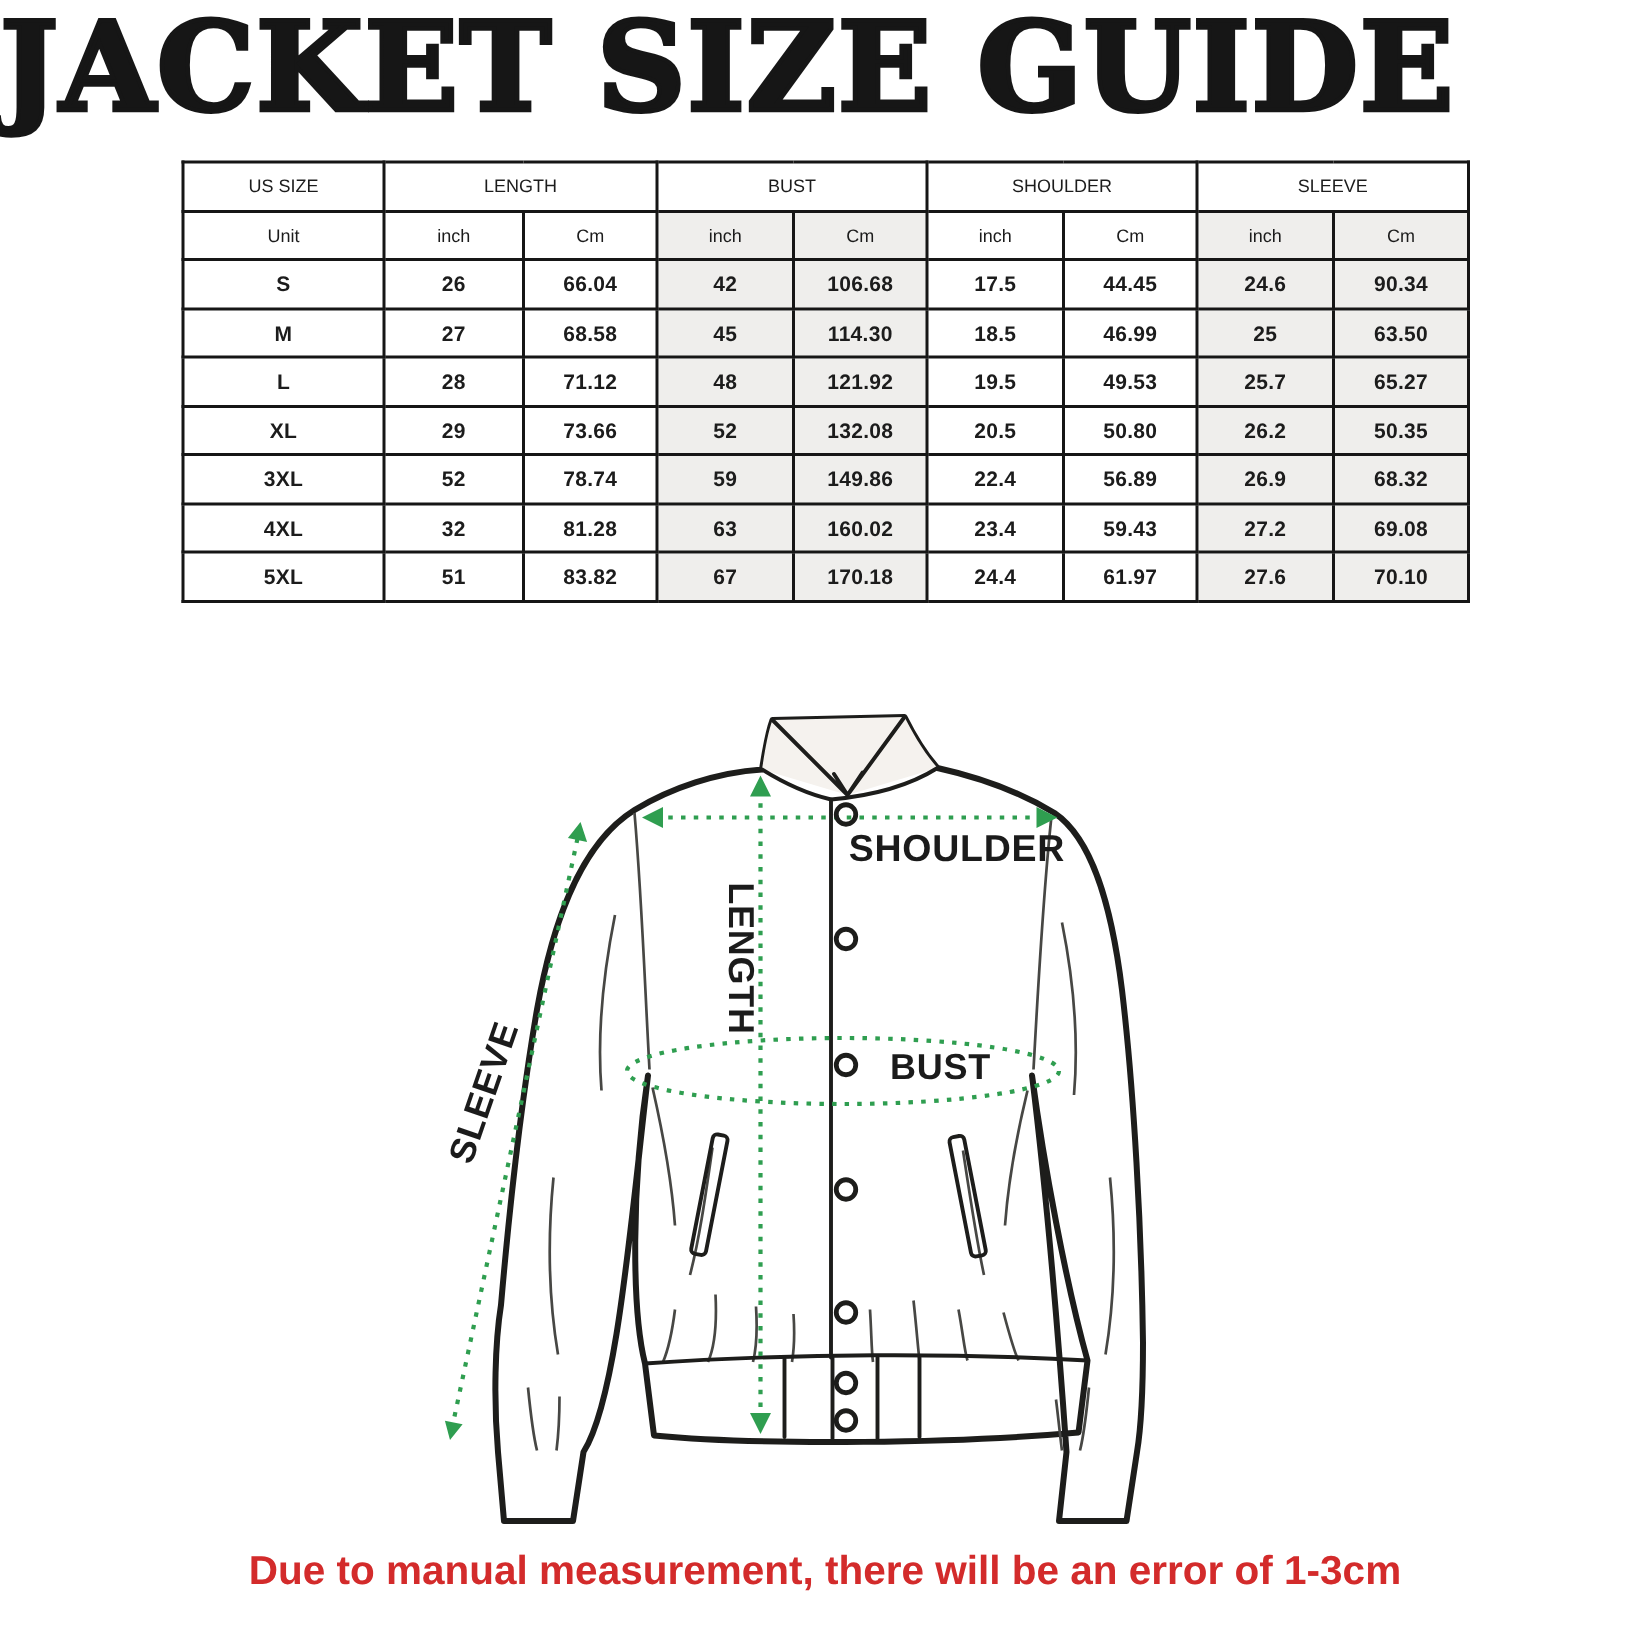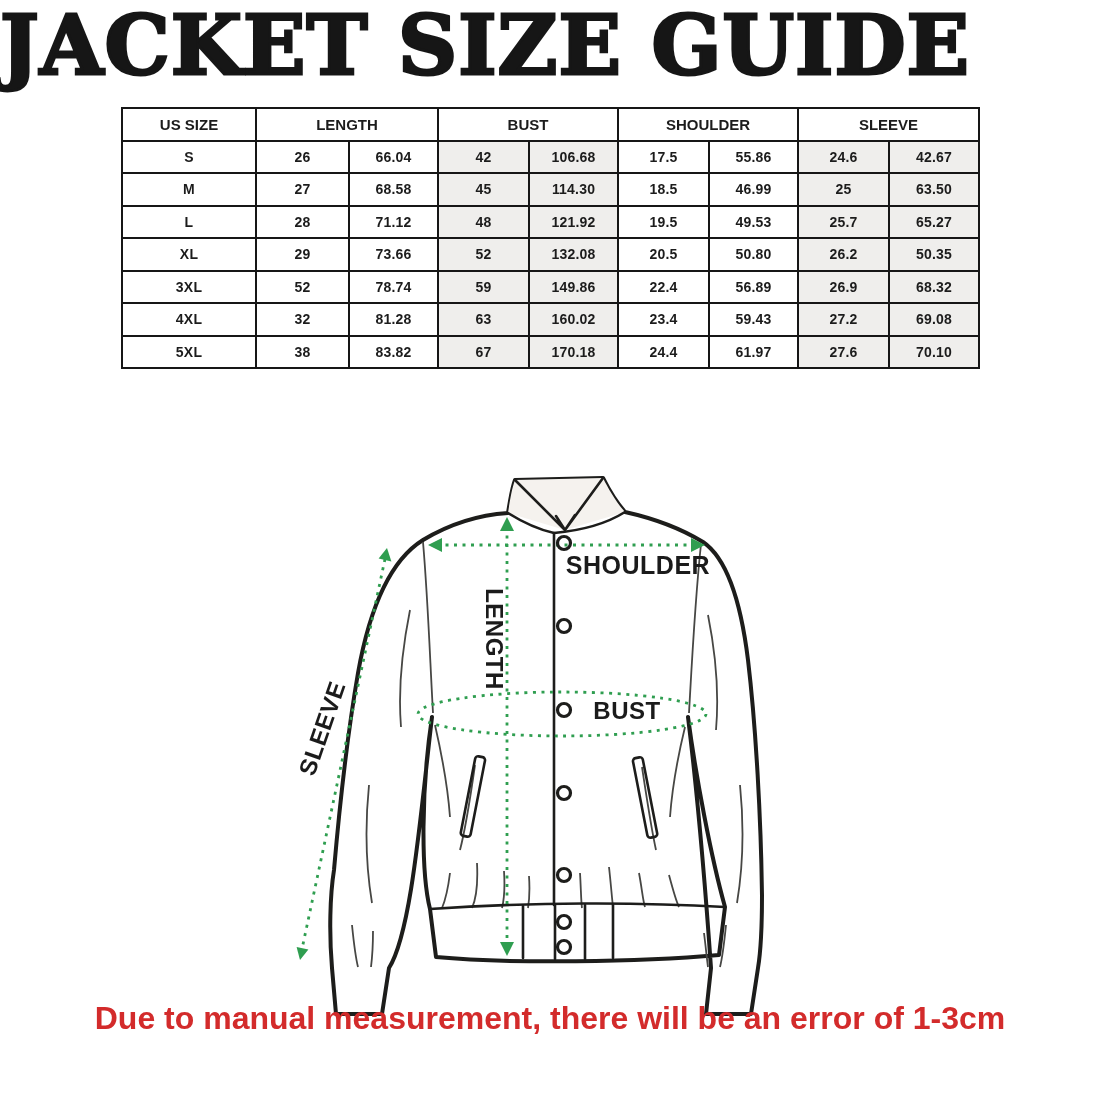--- a/index.html
+++ b/index.html
@@ -39,21 +39,21 @@
   }
   .size-table th,.size-table td{
     border:2px solid #161616;
     height:30.5px;
     padding:0;
     text-align:center;
     vertical-align:middle;
     background:#ffffff;
     overflow:hidden;
   }
-  .size-table th{font-size:15px;font-weight:700;}
+  .size-table th{font-size:12px;font-weight:400;}
   .size-table td{font-size:14px;font-weight:600;letter-spacing:.2px;}
   .size-table .shade{background:var(--shade);}
   .diagram{
     position:absolute;
     left:270px;top:455px;
     width:570px;height:570px;
   }
   .jacket-line{stroke:#1d1d1b;fill:none;stroke-linecap:round;stroke-linejoin:round;}
   .outline{stroke-width:4;fill:#ffffff;}
   .seam{stroke-width:2.6;}
@@ -61,23 +61,23 @@
   .dash{stroke:var(--green);stroke-width:2.8;fill:none;stroke-dasharray:3 5.5;}
   .ah{fill:var(--green);stroke:none;}
   .measure-label{
     font-family:"Liberation Sans", sans-serif;
     font-weight:700;
     fill:#1b1b1b;
     letter-spacing:.5px;
   }
   .note{
     position:absolute;
-    top:1000px;left:0;width:1100px;
+    top:1032px;left:0;width:1100px;
     text-align:center;
-    font-size:32px;
+    font-size:27px;
     font-weight:700;
     color:var(--red);
   }
 </style>
 </head>
 <body>
 
 <div class="page">
 
   <div class="title">JACKET SIZE GUIDE</div>
@@ -96,29 +96,40 @@
       </colgroup>
       <tbody>
         <tr>
           <th colspan="1">US SIZE</th>
           <th colspan="2">LENGTH</th>
           <th colspan="2">BUST</th>
           <th colspan="2">SHOULDER</th>
           <th colspan="2">SLEEVE</th>
         </tr>
         <tr>
+          <th>Unit</th>
+          <th>inch</th>
+          <th>Cm</th>
+          <th class="shade">inch</th>
+          <th class="shade">Cm</th>
+          <th>inch</th>
+          <th>Cm</th>
+          <th class="shade">inch</th>
+          <th class="shade">Cm</th>
+        </tr>
+        <tr>
           <td>S</td>
           <td>26</td>
           <td>66.04</td>
           <td class="shade">42</td>
           <td class="shade">106.68</td>
           <td>17.5</td>
-          <td>55.86</td>
+          <td>44.45</td>
           <td class="shade">24.6</td>
-          <td class="shade">42.67</td>
+          <td class="shade">90.34</td>
         </tr>
         <tr>
           <td>M</td>
           <td>27</td>
           <td>68.58</td>
           <td class="shade">45</td>
           <td class="shade">114.30</td>
           <td>18.5</td>
           <td>46.99</td>
           <td class="shade">25</td>
@@ -163,21 +174,21 @@
           <td>81.28</td>
           <td class="shade">63</td>
           <td class="shade">160.02</td>
           <td>23.4</td>
           <td>59.43</td>
           <td class="shade">27.2</td>
           <td class="shade">69.08</td>
         </tr>
         <tr>
           <td>5XL</td>
-          <td>38</td>
+          <td>51</td>
           <td>83.82</td>
           <td class="shade">67</td>
           <td class="shade">170.18</td>
           <td>24.4</td>
           <td>61.97</td>
           <td class="shade">27.6</td>
           <td class="shade">70.10</td>
         </tr>
       </tbody>
     </table>

